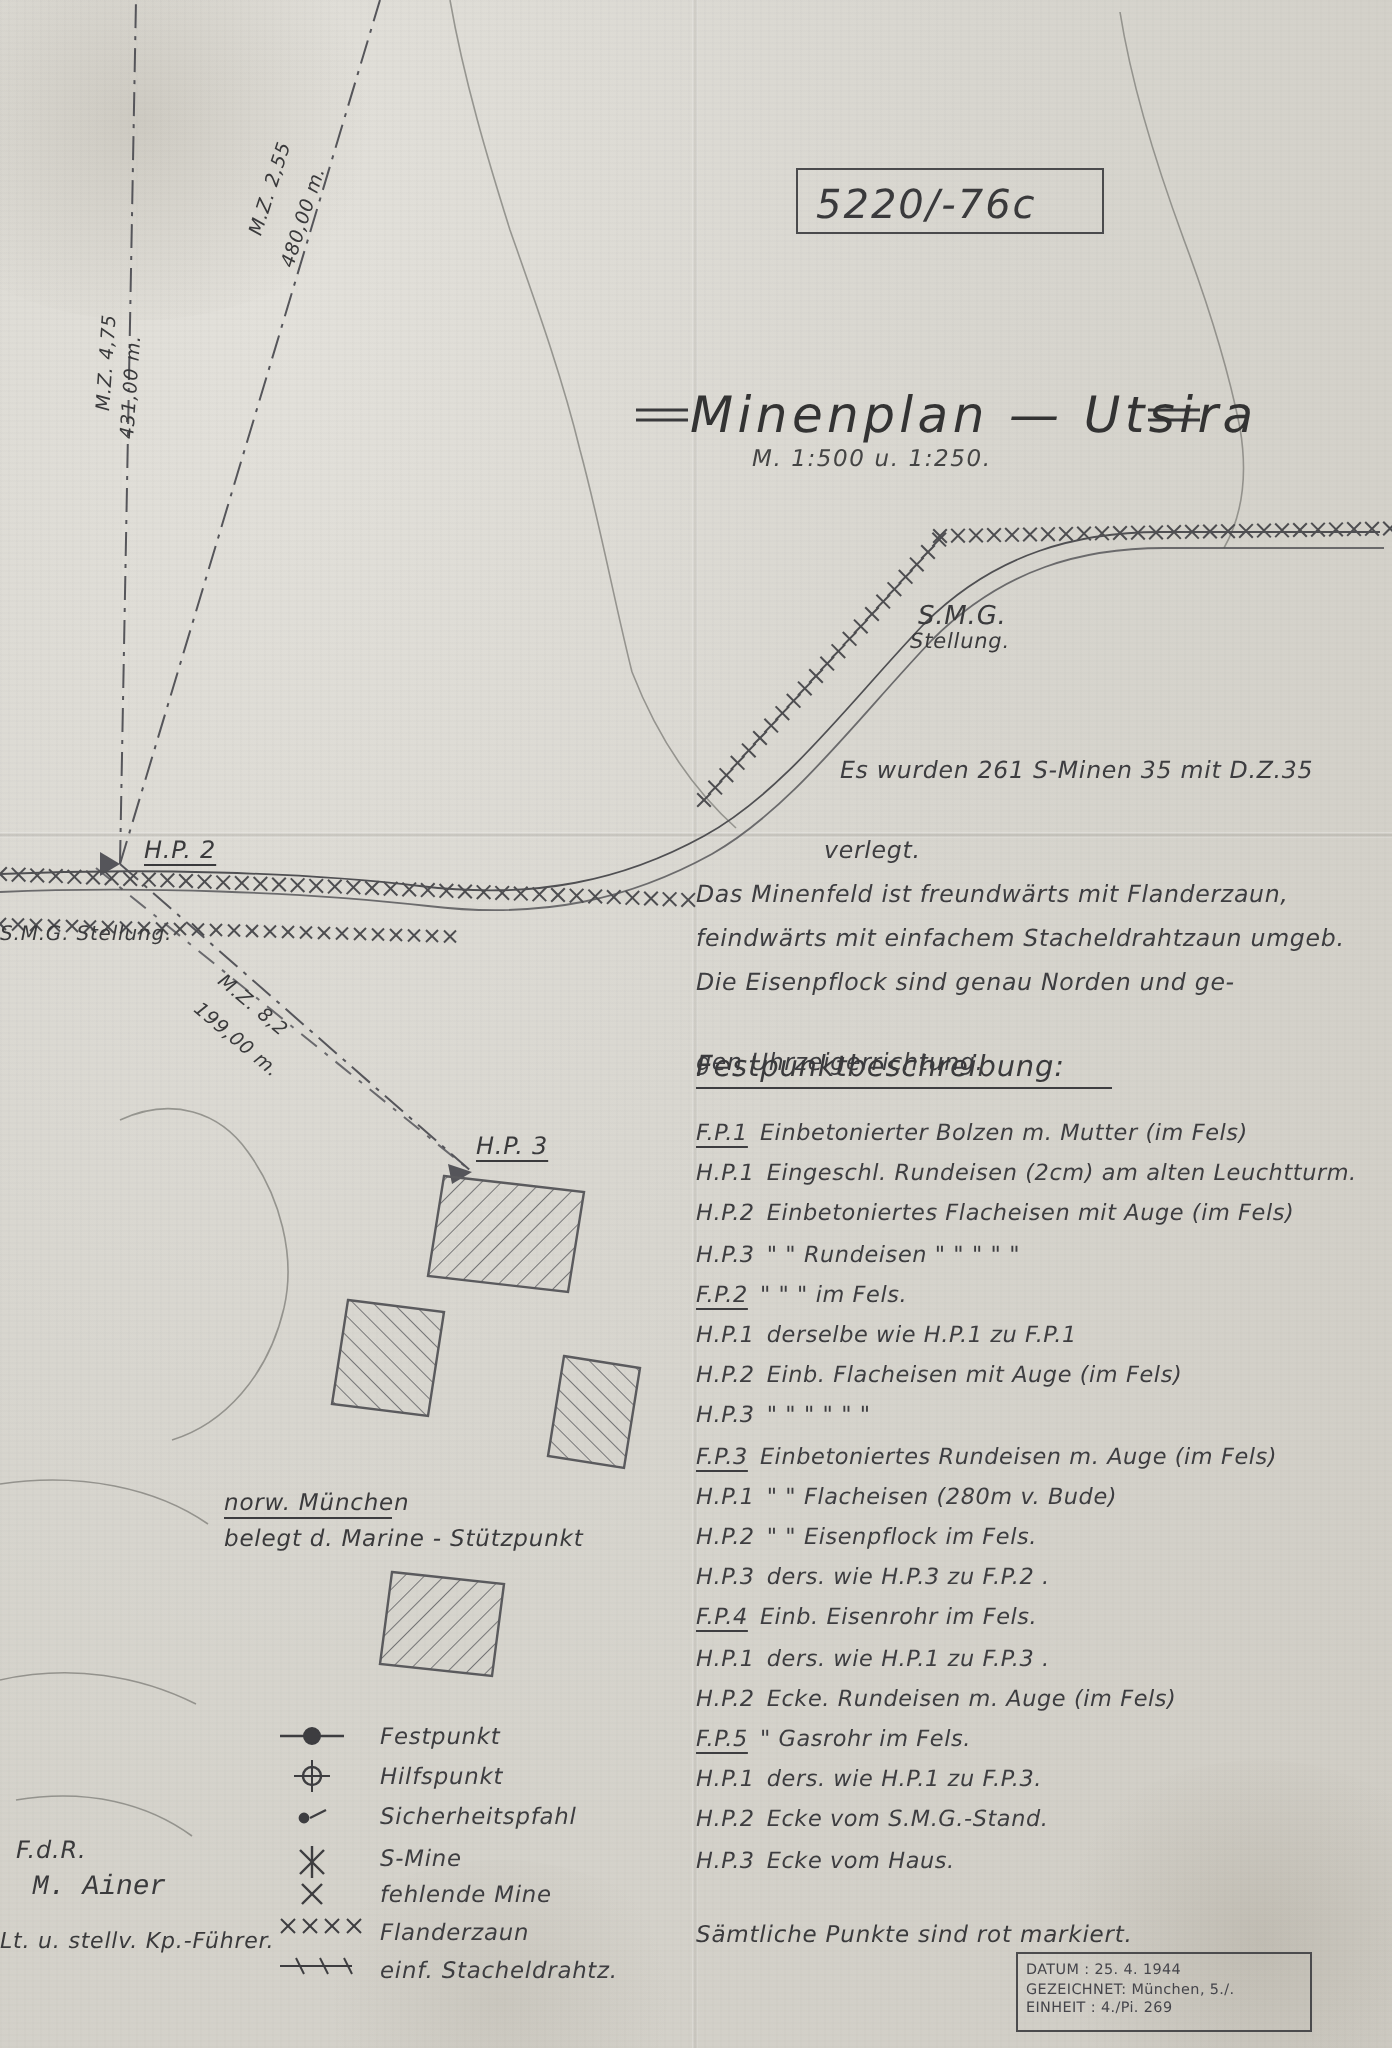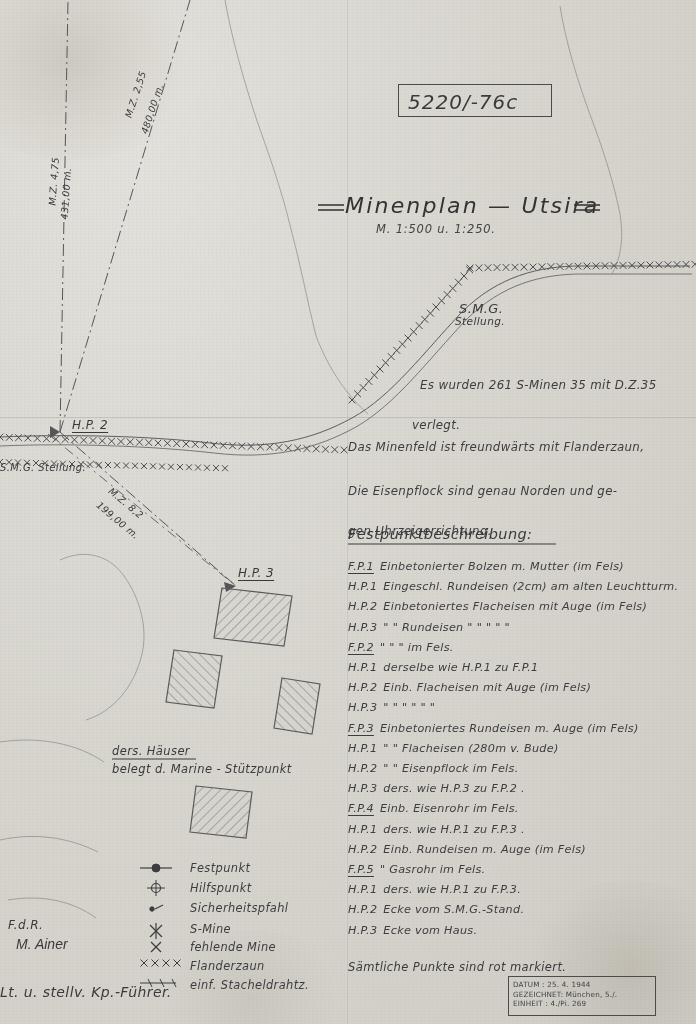--- a/index.html
+++ b/index.html
@@ -50,21 +50,21 @@
     font-family:"DejaVu Sans", sans-serif;
     letter-spacing:.4px;
     white-space:nowrap;
     transform-origin:left center;
   }
   .hw.it{font-style:italic;}
   .ul{text-decoration:underline;text-underline-offset:3px;}
 
   
   #title{
-    left:345px;top:193px;font-size:22px;letter-spacing:2.2px;
+    left:345px;top:193px;font-size:25px;letter-spacing:2.2px;
     color:#333;font-style:italic;
   }
   #subtitle{left:376px;top:222px;font-size:11.5px;color:#444;font-style:italic;letter-spacing:.8px;}
 
   
   #docnum-box{
     position:absolute;left:398px;top:84px;width:152px;height:31px;
     border:1.4px solid #4a4a4c;
   }
   #docnum{
@@ -84,21 +84,21 @@
   #stamp{
     position:absolute;left:508px;top:976px;width:148px;height:40px;
     border:1.2px solid #4b4b4d;
     font-size:7.2px;color:#44444a;line-height:1.35;
     padding:3px 4px;box-sizing:border-box;
     font-family:"DejaVu Sans", sans-serif;
   }
   #stamp .l{display:block;letter-spacing:.2px;}
 
   .sig{
-    position:absolute;font-family:Liberation Sans, sans-serif;font-style:italic;
+    position:absolute;font-family:Liberation Mono, monospace;font-style:italic;
     color:#3a3a3c;
   }
 </style>
 </head>
 <body>
 
 <div id="sheet">
 
   <div class="grain"></div>
   <div class="fold-h" style="top:416px;"></div>
@@ -678,66 +678,67 @@
   <div class="hw it" style="left:455px;top:315px;font-size:10.5px;">Stellung.</div>
   <div class="hw it" style="left:0px;top:462px;font-size:10px;">S.M.G. Stellung.</div>
 
   <div class="hw it" style="left:128px;top:112px;font-size:9.5px;transform:rotate(-72deg);">M.Z. 2,55</div>
   <div class="hw it" style="left:144px;top:128px;font-size:9.5px;transform:rotate(-72deg);">480,00 m.</div>
   <div class="hw it" style="left:52px;top:200px;font-size:9.5px;transform:rotate(-86deg);">M.Z. 4,75</div>
   <div class="hw it" style="left:64px;top:214px;font-size:9.5px;transform:rotate(-86deg);">431,00 m.</div>
   <div class="hw it" style="left:110px;top:484px;font-size:9.5px;transform:rotate(40deg);">M.Z. 8,2</div>
   <div class="hw it" style="left:98px;top:498px;font-size:9.5px;transform:rotate(40deg);">199,00 m.</div>
 
-  <div class="hw it" style="left:112px;top:744px;font-size:11.5px;">ders. Häuser</div>
+  <div class="hw it" style="left:112px;top:744px;font-size:11.5px;">norw. München</div>
   <div class="hw it" style="left:112px;top:762px;font-size:11.5px;">belegt d. Marine - Stützpunkt</div>
 
   <div class="hw it para" style="left:420px;top:378px;">Es wurden 261 S-Minen 35 mit D.Z.35</div>
   <div class="hw it para" style="left:412px;top:418px;">verlegt.</div>
   <div class="hw it para" style="left:348px;top:440px;">Das Minenfeld ist freundwärts mit Flanderzaun,</div>
+  <div class="hw it para" style="left:348px;top:462px;">feindwärts mit einfachem Stacheldrahtzaun umgeb.</div>
   <div class="hw it para" style="left:348px;top:484px;">Die Eisenpflock sind genau Norden und ge-</div>
   <div class="hw it para" style="left:348px;top:524px;">gen Uhrzeigerrichtung.</div>
 
   <div class="hw it" style="left:348px;top:526px;font-size:14.5px;">Festpunktbeschreibung:</div>
 
   <div id="points-list">
       <div class="hw it item" style="left: 348px; top: 560px;"><span class="ul" style="margin-right: 6px;">F.P.1</span><span>Einbetonierter Bolzen m. Mutter (im Fels)</span></div>
       <div class="hw it item" style="left: 348px; top: 580.2px;"><span style="margin-right: 6px;">H.P.1</span><span>Eingeschl. Rundeisen (2cm) am alten Leuchtturm.</span></div>
       <div class="hw it item" style="left: 348px; top: 600.4px;"><span style="margin-right: 6px;">H.P.2</span><span>Einbetoniertes Flacheisen mit Auge (im Fels)</span></div>
       <div class="hw it item" style="left: 348px; top: 620.6px;"><span style="margin-right: 6px;">H.P.3</span><span>"         "      Rundeisen   "     "    "   "  "</span></div>
       <div class="hw it item" style="left: 348px; top: 640.8px;"><span class="ul" style="margin-right: 6px;">F.P.2</span><span>"          "          "        im Fels.</span></div>
       <div class="hw it item" style="left: 348px; top: 661px;"><span style="margin-right: 6px;">H.P.1</span><span>derselbe wie H.P.1 zu F.P.1</span></div>
       <div class="hw it item" style="left: 348px; top: 681.2px;"><span style="margin-right: 6px;">H.P.2</span><span>Einb. Flacheisen mit Auge (im Fels)</span></div>
       <div class="hw it item" style="left: 348px; top: 701.4px;"><span style="margin-right: 6px;">H.P.3</span><span>"        "        "      "    "     "</span></div>
       <div class="hw it item" style="left: 348px; top: 721.6px;"><span class="ul" style="margin-right: 6px;">F.P.3</span><span>Einbetoniertes Rundeisen m. Auge (im Fels)</span></div>
       <div class="hw it item" style="left: 348px; top: 741.8px;"><span style="margin-right: 6px;">H.P.1</span><span>"          "        Flacheisen (280m v. Bude)</span></div>
       <div class="hw it item" style="left: 348px; top: 762px;"><span style="margin-right: 6px;">H.P.2</span><span>"          "      Eisenpflock im Fels.</span></div>
       <div class="hw it item" style="left: 348px; top: 782.2px;"><span style="margin-right: 6px;">H.P.3</span><span>ders. wie H.P.3 zu F.P.2 .</span></div>
       <div class="hw it item" style="left: 348px; top: 802.4px;"><span class="ul" style="margin-right: 6px;">F.P.4</span><span>Einb. Eisenrohr im Fels.</span></div>
       <div class="hw it item" style="left: 348px; top: 822.6px;"><span style="margin-right: 6px;">H.P.1</span><span>ders. wie H.P.1 zu F.P.3 .</span></div>
-      <div class="hw it item" style="left: 348px; top: 842.8px;"><span style="margin-right: 6px;">H.P.2</span><span>Einb. Rundeisen m. Auge (im Fels)</span></div>
+      <div class="hw it item" style="left: 348px; top: 842.8px;"><span style="margin-right: 6px;">H.P.2</span><span>Ecke. Rundeisen m. Auge (im Fels)</span></div>
       <div class="hw it item" style="left: 348px; top: 863px;"><span class="ul" style="margin-right: 6px;">F.P.5</span><span>"      Gasrohr im Fels.</span></div>
       <div class="hw it item" style="left: 348px; top: 883.2px;"><span style="margin-right: 6px;">H.P.1</span><span>ders. wie H.P.1 zu F.P.3.</span></div>
       <div class="hw it item" style="left: 348px; top: 903.4px;"><span style="margin-right: 6px;">H.P.2</span><span>Ecke vom S.M.G.-Stand.</span></div>
       <div class="hw it item" style="left: 348px; top: 923.6px;"><span style="margin-right: 6px;">H.P.3</span><span>Ecke vom Haus.</span></div>
     </div>
 
   <div class="hw it" style="left:348px;top:960px;font-size:11.5px;">Sämtliche Punkte sind rot markiert.</div>
 
   <div class="hw it legend-label" style="left:190px;top:861px;">Festpunkt</div>
   <div class="hw it legend-label" style="left:190px;top:881px;">Hilfspunkt</div>
   <div class="hw it legend-label" style="left:190px;top:901px;">Sicherheitspfahl</div>
   <div class="hw it legend-label" style="left:190px;top:922px;">S-Mine</div>
   <div class="hw it legend-label" style="left:190px;top:940px;">fehlende Mine</div>
   <div class="hw it legend-label" style="left:190px;top:959px;">Flanderzaun</div>
   <div class="hw it legend-label" style="left:190px;top:978px;">einf. Stacheldrahtz.</div>
 
   <div class="hw it" style="left:8px;top:918px;font-size:12px;">F.d.R.</div>
   <div class="sig" style="left:16px;top:936px;font-size:14px;">M. Ainer</div>
-  <div class="hw it" style="left:0px;top:984px;font-size:14px;">Lt. u. stellv. Kp.-Führer.</div>
+  <div class="hw it" style="left:0px;top:964px;font-size:11px;">Lt. u. stellv. Kp.-Führer.</div>
 
   <div id="stamp">
     <span class="l">DATUM  : 25. 4. 1944</span>
     <span class="l">GEZEICHNET: München, 5./.</span>
     <span class="l">EINHEIT : 4./Pi. 269</span>
   </div>
 
 </div>
 
 </body></html>

